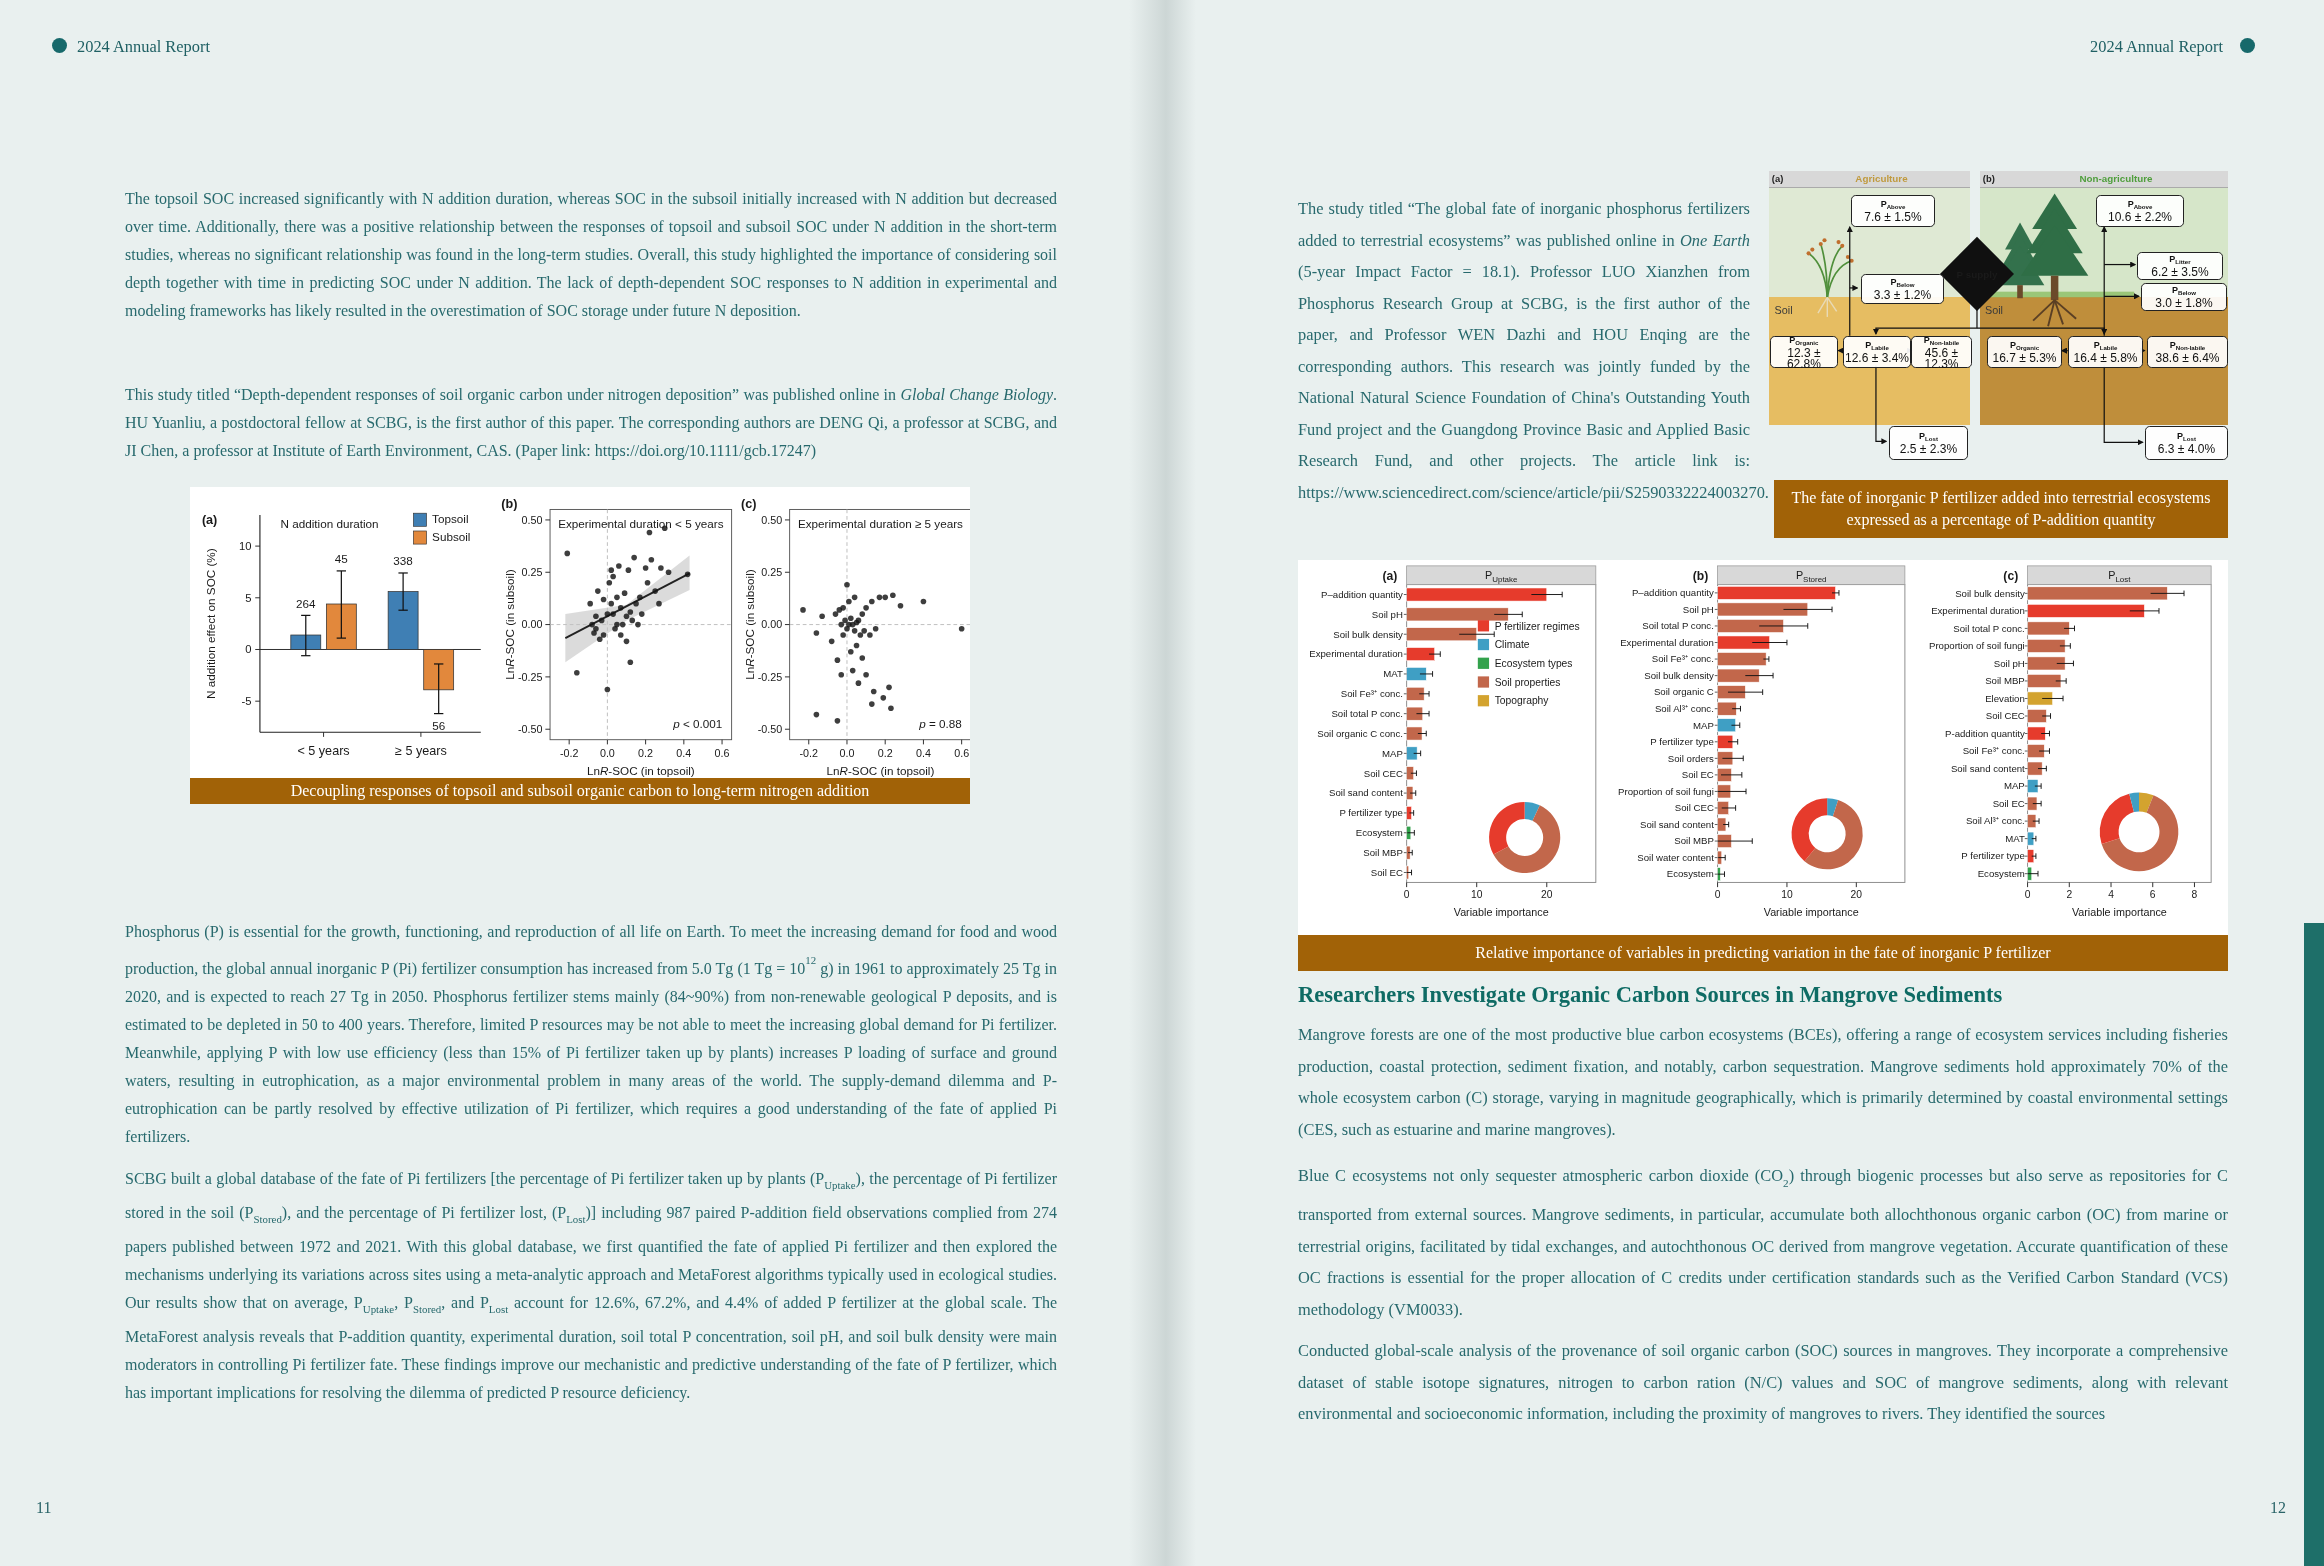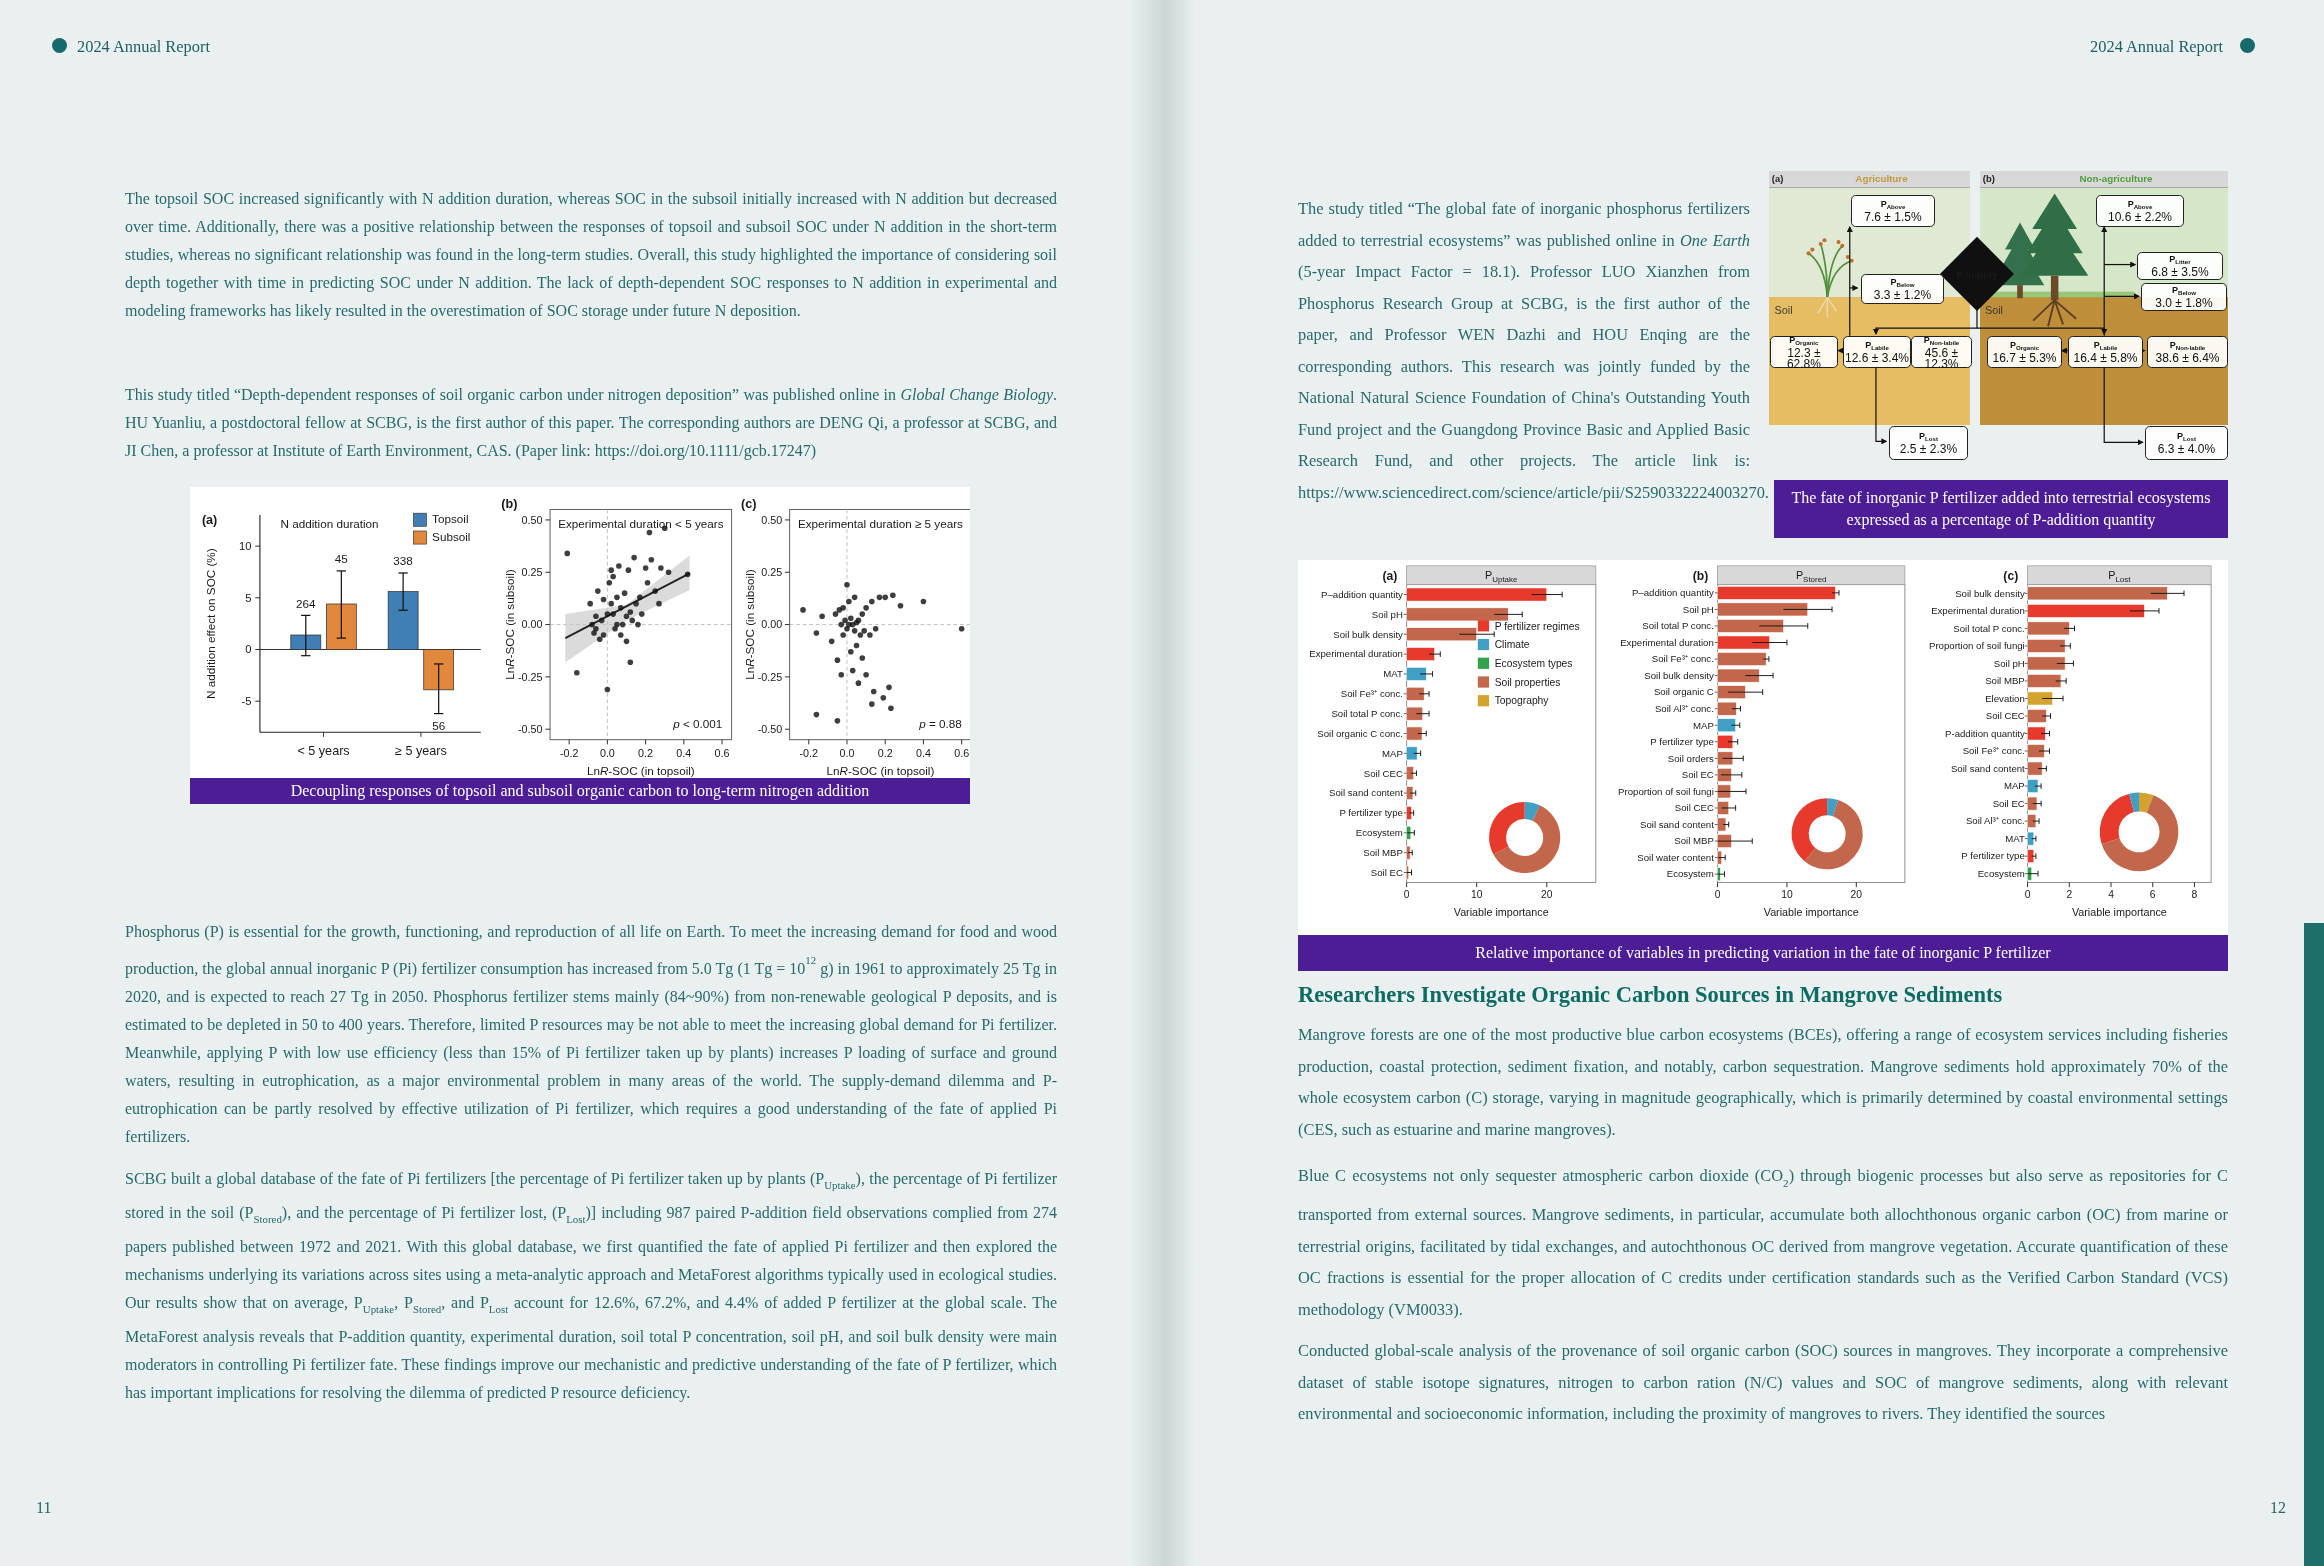--- a/index.html
+++ b/index.html
@@ -6,21 +6,21 @@
   .spread{position:relative;width:2324px;height:1567px;background:#e9f0ef;overflow:hidden;}
   .abs{position:absolute;}
   .fold{left:1129px;top:0;width:67px;height:1567px;
         background:linear-gradient(90deg,rgba(90,110,110,0) 0%,rgba(90,110,110,.16) 45%,rgba(90,110,110,.20) 55%,rgba(90,110,110,0) 100%);}
   .edge{left:2304px;top:923px;width:20.6px;height:644px;background:#1e6f69;}
   .header{color:#1f6064;font:16.4px "Liberation Serif",serif;white-space:nowrap;}
   .dot{width:15px;height:15px;border-radius:50%;background:#17696b;}
   .para{text-align:justify;color:#27696d;font:16px/28px "Liberation Serif",serif;margin-top:20px;}
   .para-r{text-align:justify;color:#27696d;font:16.4px/31.5px "Liberation Serif",serif;}
   .h2{color:#0e6b64;font:bold 22.5px "Liberation Serif",serif;}
-  .caption{background:#4c1d95;color:#fff;display:flex;align-items:center;justify-content:center;
+  .caption{background:#a16207;color:#fff;display:flex;align-items:center;justify-content:center;
            text-align:center;font:16px/22.5px "Liberation Serif",serif;padding:13px 13px;box-sizing:border-box;}
   .pageno{color:#2a6468;font:16px "Liberation Serif",serif;}
   .fig{background:#fff;}
   .it{font-style:italic;}
   sub{font-size:68%;vertical-align:-18%;}
   sup{font-size:68%;vertical-align:35%;}
   svg text{font-family:"Liberation Sans",sans-serif;fill:#1a1a1a;}
   .diag{font-family:"Liberation Sans",sans-serif;}
   .diag .hd{position:absolute;background:#d8d8d8;border-bottom:0.9px solid #aaa;box-sizing:border-box;}
   .diag .hd .lt{position:absolute;left:2.8px;top:1.9px;font-weight:bold;font-size:9.4px;color:#222;}
@@ -346,21 +346,21 @@
       <div class="pbox" style="left:120px;top:255px;width:77px;height:32px;">
         <span class="nm">P<sub>Lost</sub></span>
         <span class="val">2.5 ± 2.3%</span>
       </div>
       <div class="pbox" style="left:327px;top:24px;width:86px;height:30px;">
         <span class="nm">P<sub>Above</sub></span>
         <span class="val">10.6 ± 2.2%</span>
       </div>
       <div class="pbox" style="left:368px;top:81px;width:84px;height:26px;">
         <span class="nm">P<sub>Litter</sub></span>
-        <span class="val">6.8 ± 3.5%</span>
+        <span class="val">6.2 ± 3.5%</span>
       </div>
       <div class="pbox" style="left:372px;top:112px;width:84px;height:26px;">
         <span class="nm">P<sub>Below</sub></span>
         <span class="val">3.0 ± 1.8%</span>
       </div>
       <div class="pbox" style="left:218px;top:165px;width:73px;height:30px;">
         <span class="nm">P<sub>Organic</sub></span>
         <span class="val">16.7 ± 5.3%</span>
       </div>
       <div class="pbox" style="left:299px;top:165px;width:73px;height:30px;">

